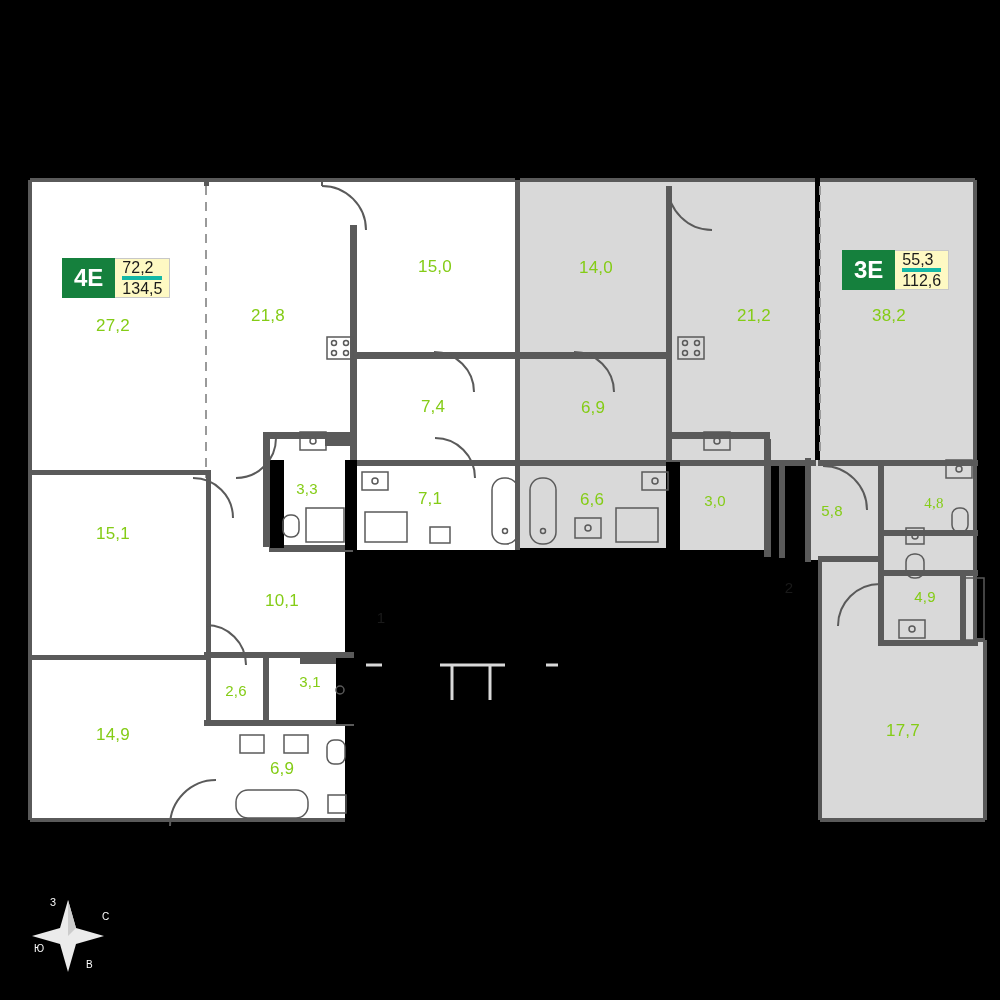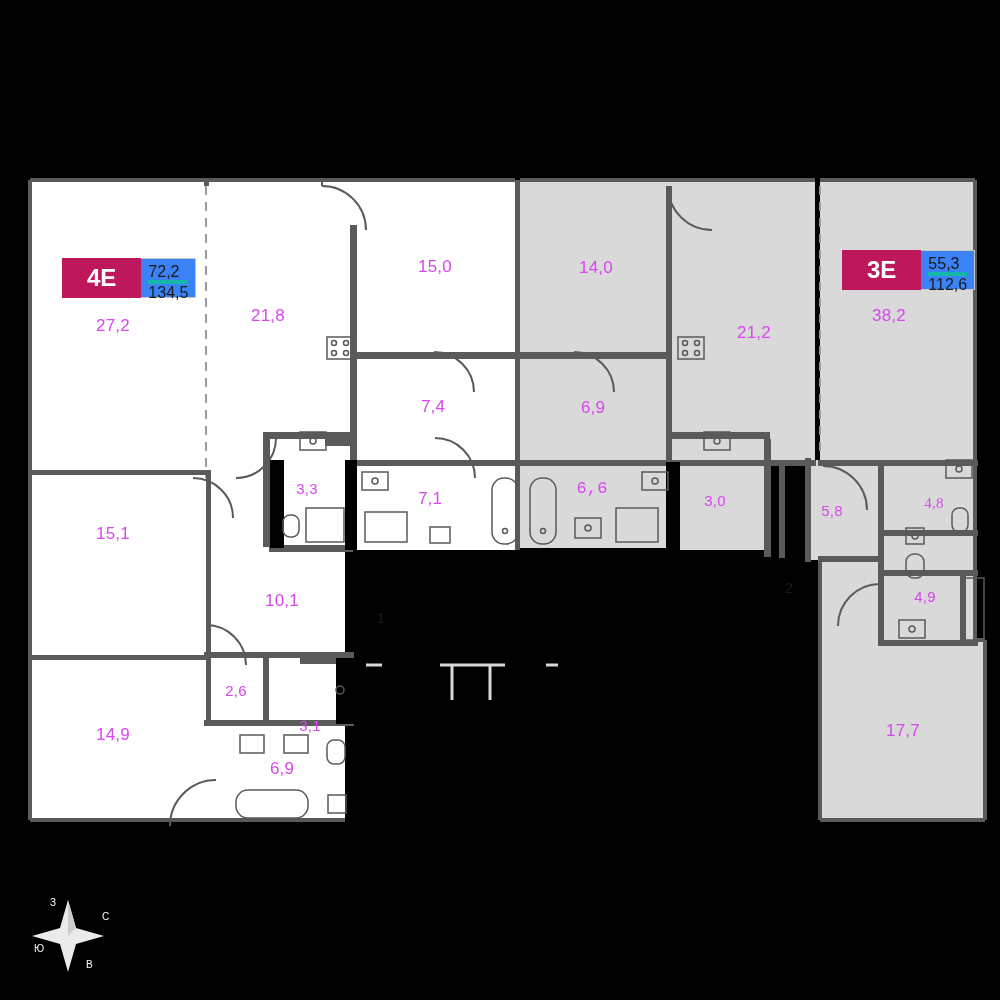--- a/index.html
+++ b/index.html
@@ -15,55 +15,56 @@
     overflow: hidden;
   }
   #plan {
     position: absolute;
     left: 0; top: 0;
     width: 1000px;
     height: 1000px;
   }
   .room-label {
     position: absolute;
-    color: #d946ef;
+    color: #84cc16;
     font-size: 17px;
     font-family: "Liberation Sans", sans-serif;
     white-space: nowrap;
     transform: translate(-50%, -50%);
     letter-spacing: 0.2px;
   }
   .room-label.small {
     font-size: 15px;
   }
   .badge {
     position: absolute;
     display: flex;
     align-items: stretch;
     height: 40px;
     font-family: "Liberation Sans", sans-serif;
   }
   .badge .tag {
-    background: #be185d;
+    background: #15803d;
     color: #ffffff;
     font-size: 24px;
     font-weight: bold;
-    padding: 0 25px;
+    padding: 0 12px;
     display: flex;
     align-items: center;
     justify-content: center;
     line-height: 1;
   }
   .badge .areas {
-    background: #3b82f6;
+    background: #fef9c3;
     border: 1px solid #c8c8c8;
     border-left: none;
     display: flex;
     flex-direction: column;
-    padding: 4px 7px;
+    justify-content: center;
+    padding: 16px 7px;
   }
   .badge .areas span {
     font-size: 16px;
     color: #1a1a1a;
     line-height: 1.08;
     text-align: left;
   }
   .badge .areas span.total {
     border-top: 4px solid #14b8a6;
   }
@@ -272,35 +273,35 @@
   <div class="areas">
     <span>55,3</span>
     <span class="total">112,6</span>
   </div>
 </div>
 
 <div class="room-label" style="left:113px; top:326px;">27,2</div>
 <div class="room-label" style="left:268px; top:316px;">21,8</div>
 <div class="room-label" style="left:435px; top:267px;">15,0</div>
 <div class="room-label" style="left:596px; top:268px;">14,0</div>
-<div class="room-label" style="left:754px; top:316px;margin-top:17px;">21,2</div>
+<div class="room-label" style="left:754px; top:316px;">21,2</div>
 <div class="room-label" style="left:889px; top:316px;">38,2</div>
 <div class="room-label" style="left:433px; top:407px;">7,4</div>
 <div class="room-label" style="left:593px; top:408px;">6,9</div>
 <div class="room-label small" style="left:307px; top:488px;">3,3</div>
 <div class="room-label" style="left:430px; top:499px;">7,1</div>
-<div class="room-label" style="left:592px; top:488px;font-family:Liberation Mono, monospace;">6,6</div>
+<div class="room-label" style="left:592px; top:500px;">6,6</div>
 <div class="room-label small" style="left:715px; top:500px;">3,0</div>
 <div class="room-label small" style="left:795px; top:510px;margin-left:37px;">5,8</div>
 <div class="room-label small" style="left:934px; top:503px;font-family:Liberation Serif, serif;">4,8</div>
 <div class="room-label small" style="left:925px; top:596px;">4,9</div>
 <div class="room-label" style="left:113px; top:534px;">15,1</div>
 <div class="room-label" style="left:282px; top:601px;">10,1</div>
 <div class="room-label small" style="left:236px; top:690px;">2,6</div>
-<div class="room-label small" style="left:310px; top:681px;margin-top:44px;">3,1</div>
+<div class="room-label small" style="left:310px; top:681px;">3,1</div>
 <div class="room-label" style="left:113px; top:735px;">14,9</div>
 <div class="room-label" style="left:282px; top:769px;">6,9</div>
 <div class="room-label" style="left:903px; top:731px;text-align:center;">17,7</div>
 
 <div class="marker" style="left:381px; top:617px;">1</div>
 <div class="marker" style="left:789px; top:587px;">2</div>
 
 <div class="compass">
   <div class="lbl" style="left:62px; top:26px;">С</div>
   <div class="lbl" style="left:46px; top:74px;">В</div>

